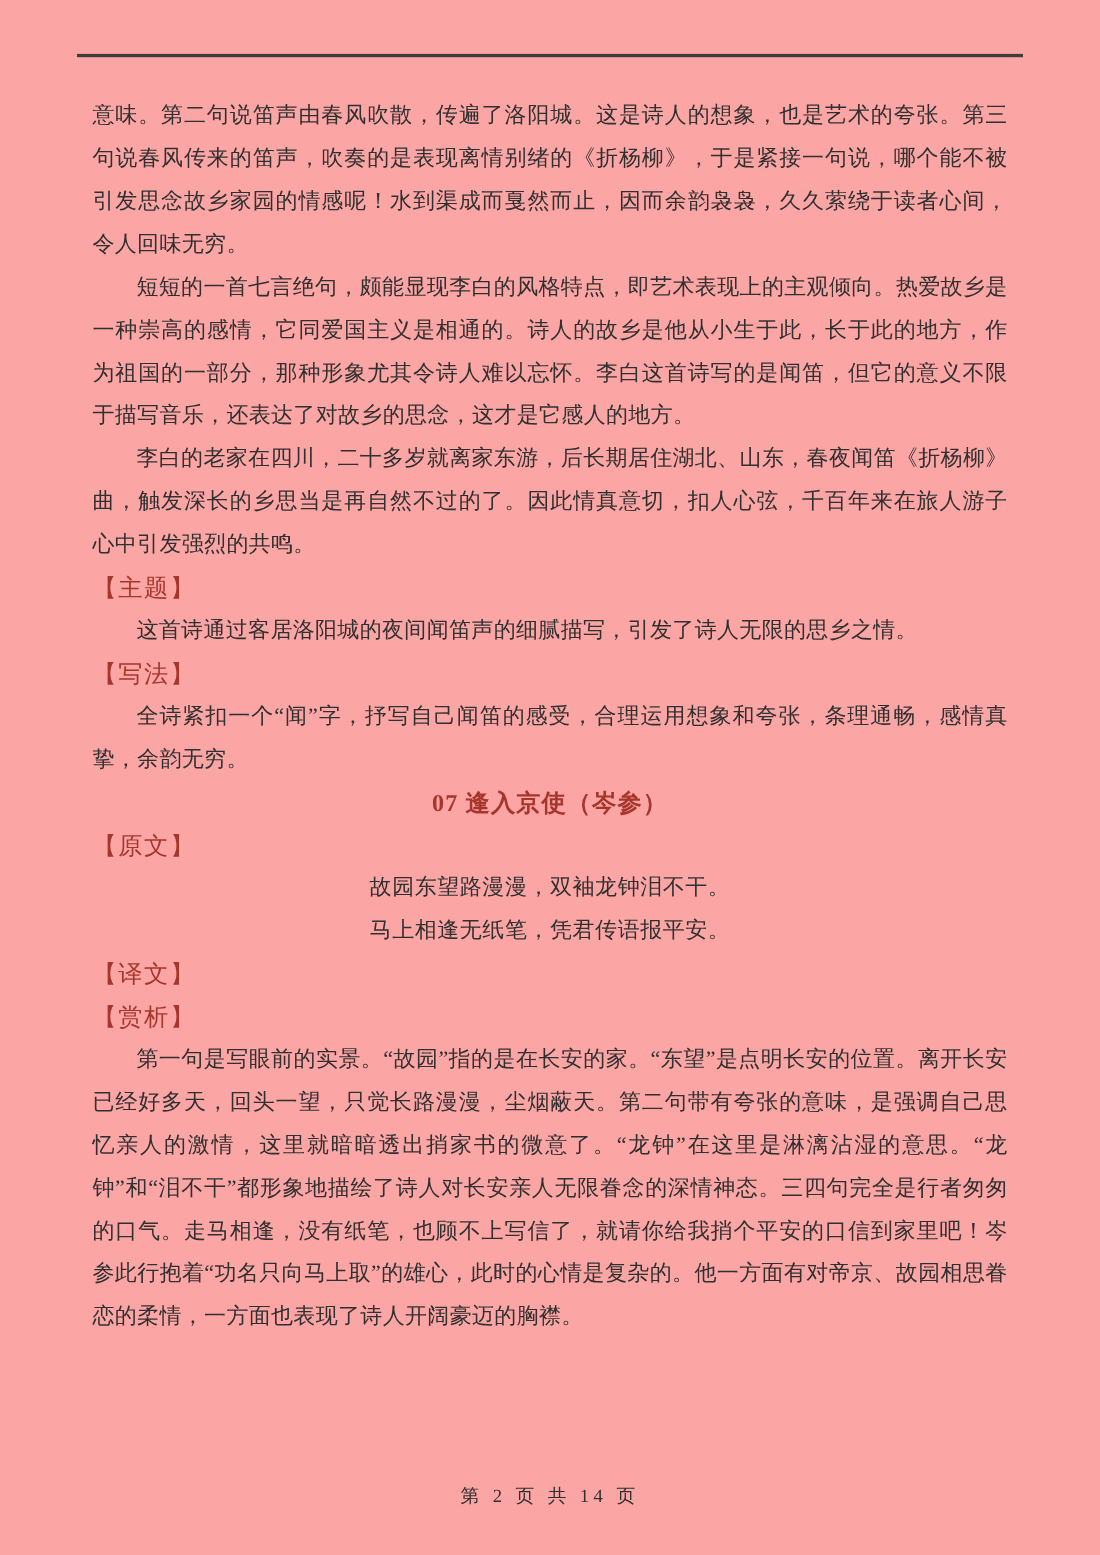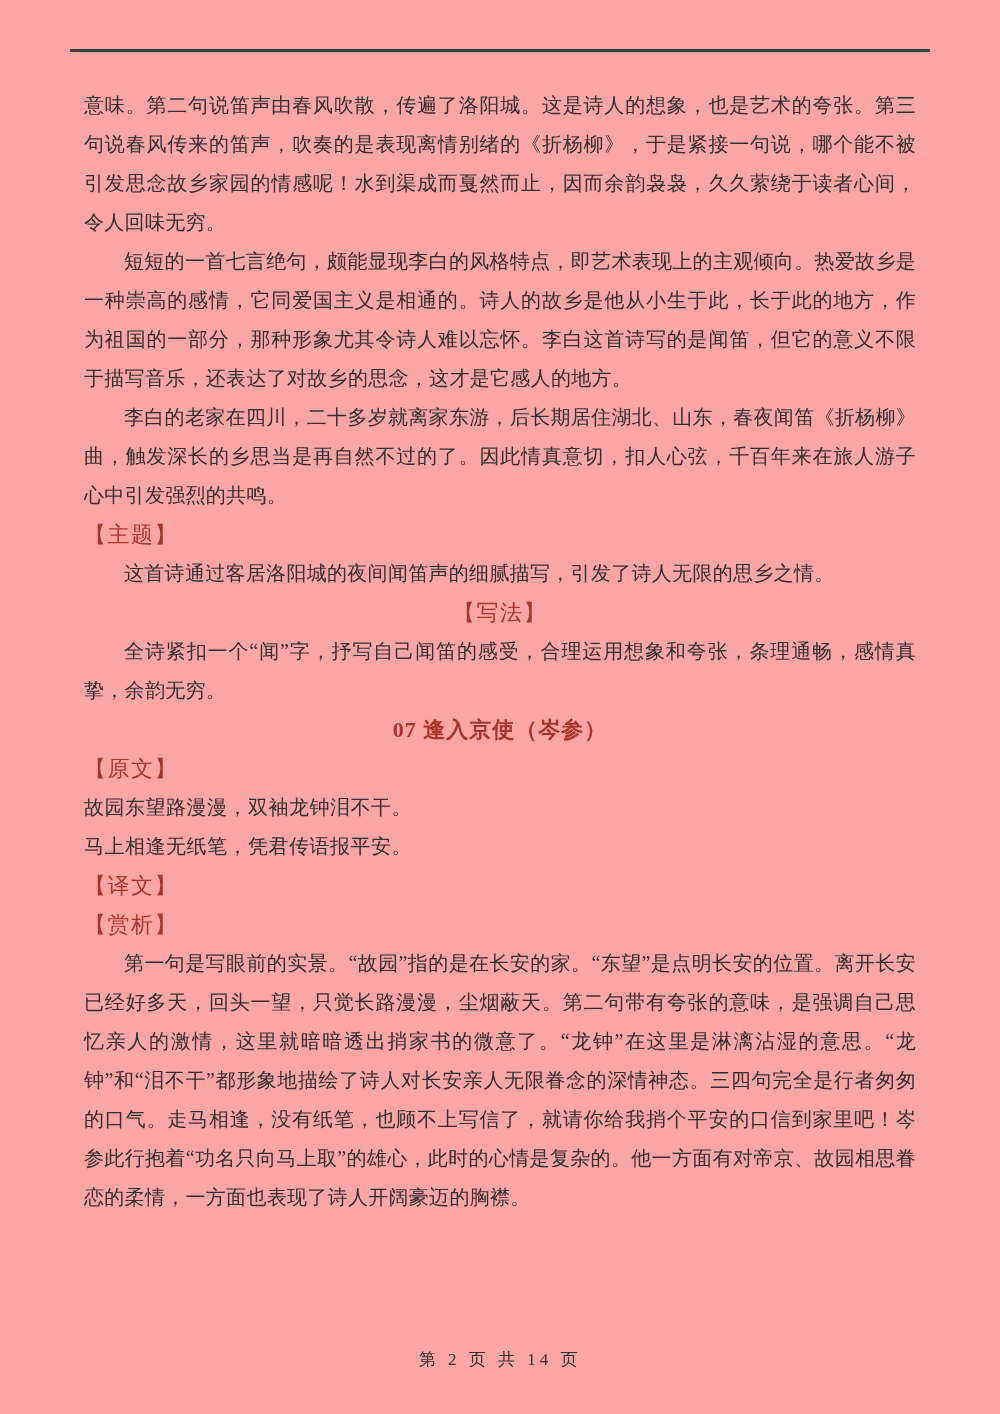--- a/index.html
+++ b/index.html
@@ -52,21 +52,21 @@
     font-size: 22px;
     line-height: 39px;
     font-weight: bold;
     text-align: center;
     letter-spacing: 1px;
   }
   .poem-line {
     margin: 0;
     font-size: 20px;
     line-height: 39px;
-    text-align: left;
+    text-align: center;
     letter-spacing: 0.5px;
   }
   .footer {
     position: absolute;
     top: 1348px;
     left: 0;
     width: 100%;
     text-align: center;
     font-size: 17px;
     color: #2f2f2f;
@@ -85,21 +85,21 @@
     <p class="body">意味。第二句说笛声由春风吹散，传遍了洛阳城。这是诗人的想象，也是艺术的夸张。第三句说春风传来的笛声，吹奏的是表现离情别绪的《折杨柳》，于是紧接一句说，哪个能不被引发思念故乡家园的情感呢！水到渠成而戛然而止，因而余韵袅袅，久久萦绕于读者心间，令人回味无穷。</p>
 
     <p class="body indent">短短的一首七言绝句，颇能显现李白的风格特点，即艺术表现上的主观倾向。热爱故乡是一种崇高的感情，它同爱国主义是相通的。诗人的故乡是他从小生于此，长于此的地方，作为祖国的一部分，那种形象尤其令诗人难以忘怀。李白这首诗写的是闻笛，但它的意义不限于描写音乐，还表达了对故乡的思念，这才是它感人的地方。</p>
 
     <p class="body indent">李白的老家在四川，二十多岁就离家东游，后长期居住湖北、山东，春夜闻笛《折杨柳》曲，触发深长的乡思当是再自然不过的了。因此情真意切，扣人心弦，千百年来在旅人游子心中引发强烈的共鸣。</p>
 
     <p class="red-header accent" style="color: rgb(166, 54, 44);">【主题】</p>
 
     <p class="body indent">这首诗通过客居洛阳城的夜间闻笛声的细腻描写，引发了诗人无限的思乡之情。</p>
 
-    <p class="red-header accent" style="color: rgb(166, 54, 44); text-align: center;">【写法】</p>
+    <p class="red-header accent" style="color: rgb(166, 54, 44);">【写法】</p>
 
     <p class="body indent">全诗紧扣一个“闻”字，抒写自己闻笛的感受，合理运用想象和夸张，条理通畅，感情真挚，余韵无穷。</p>
 
     <p class="poem-title accent" style="color: rgb(166, 54, 44);">07 逢入京使（岑参）</p>
 
     <p class="red-header accent" style="color: rgb(166, 54, 44);">【原文】</p>
 
     <p class="poem-line">故园东望路漫漫，双袖龙钟泪不干。</p>
 
     <p class="poem-line">马上相逢无纸笔，凭君传语报平安。</p>

